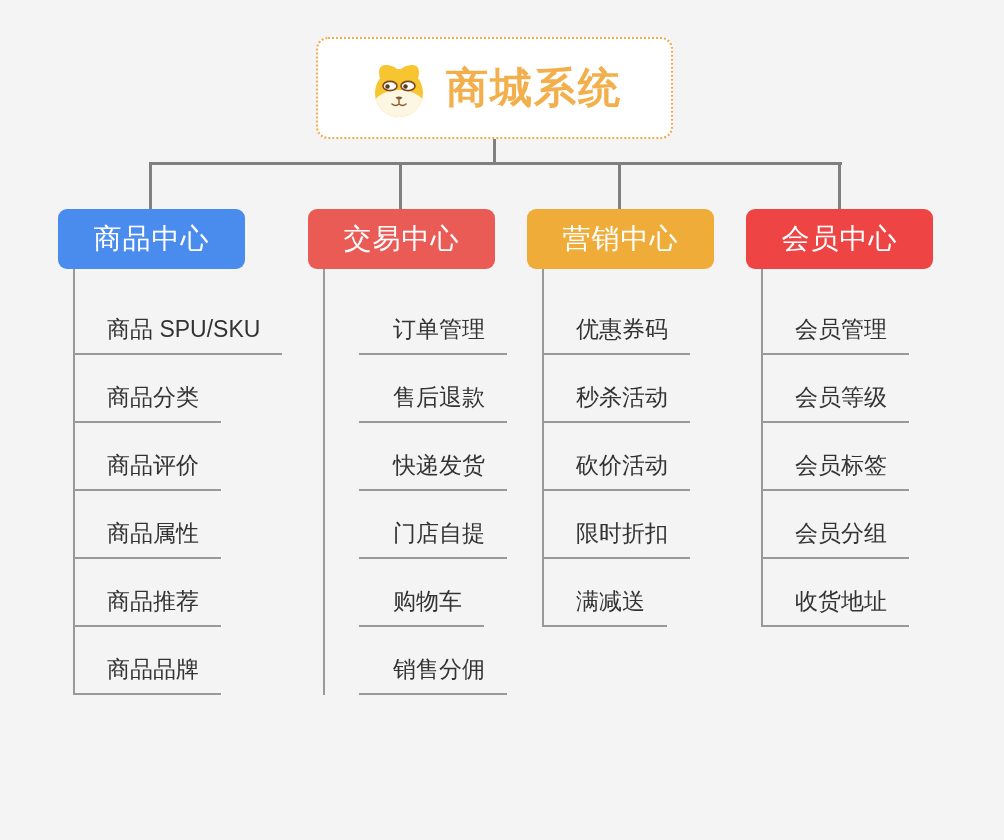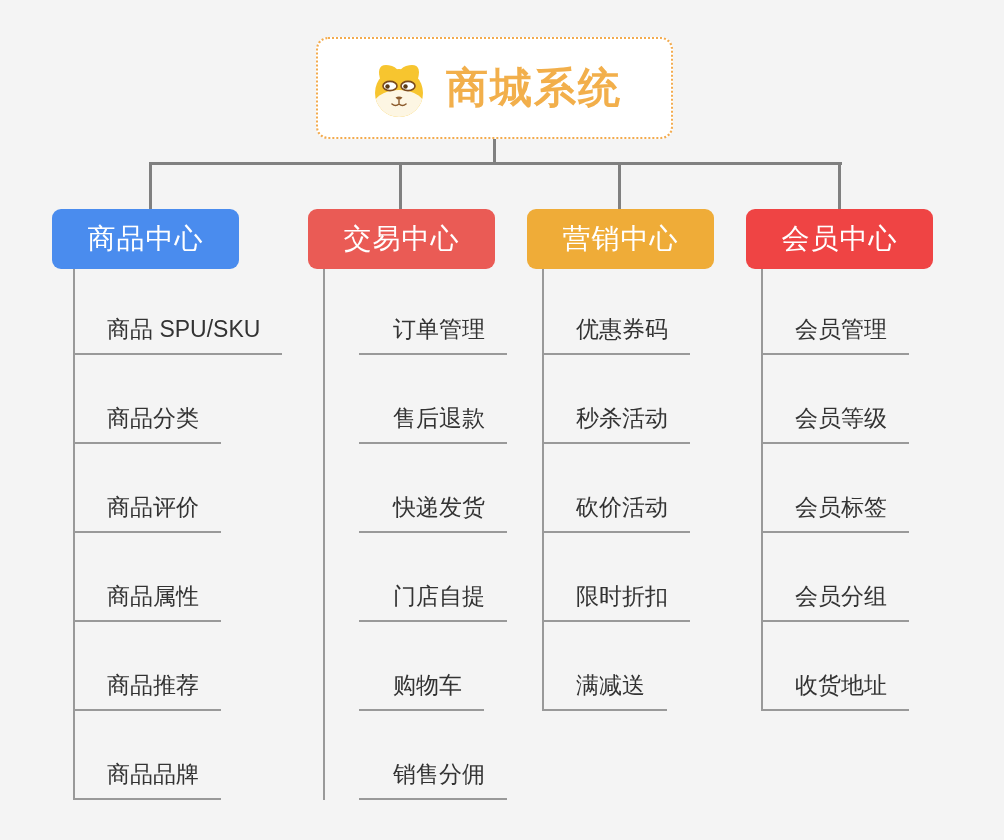--- a/index.html
+++ b/index.html
@@ -28,29 +28,29 @@
   .conn-bus{left:149px;top:162px;width:693px;height:3px;}
   .conn-drop{top:162px;width:3px;height:48px;}
   .drop-0{left:149px;} .drop-1{left:399px;} .drop-2{left:618px;} .drop-3{left:838px;}
   
   .cat-box{
     position:absolute;top:209px;width:187px;height:60px;border-radius:9px;
     display:flex;align-items:center;justify-content:center;
     color:#ffffff;font-size:28px;letter-spacing:1px;
     box-sizing:border-box;
   }
-  .cat-0{left:52px;} .cat-1{left:308px;} .cat-2{left:527px;align-items:center;} .cat-3{left:746px;}
+  .cat-0{left:58px;} .cat-1{left:308px;} .cat-2{left:527px;align-items:center;} .cat-3{left:746px;}
   
   .branch{
     position:absolute;top:269px;
     border-left:2px solid #999999;
   }
   .br-0{left:73px;} .br-1{left:323px;padding-left:36px;} .br-2{left:542px;} .br-3{left:761px;}
   .child-row{
-    height:89px;
+    height:68px;
     display:flex;align-items:flex-end;
   }
   .child-row:first-child{height:86px;text-align:right;}
   .child-label{
     display:inline-block;
     border-bottom:2px solid #999999;
     padding:0 22px 9px 34px;
     margin-left:-2px;
     font-size:23px;color:#333333;
     white-space:nowrap;line-height:1.2;

